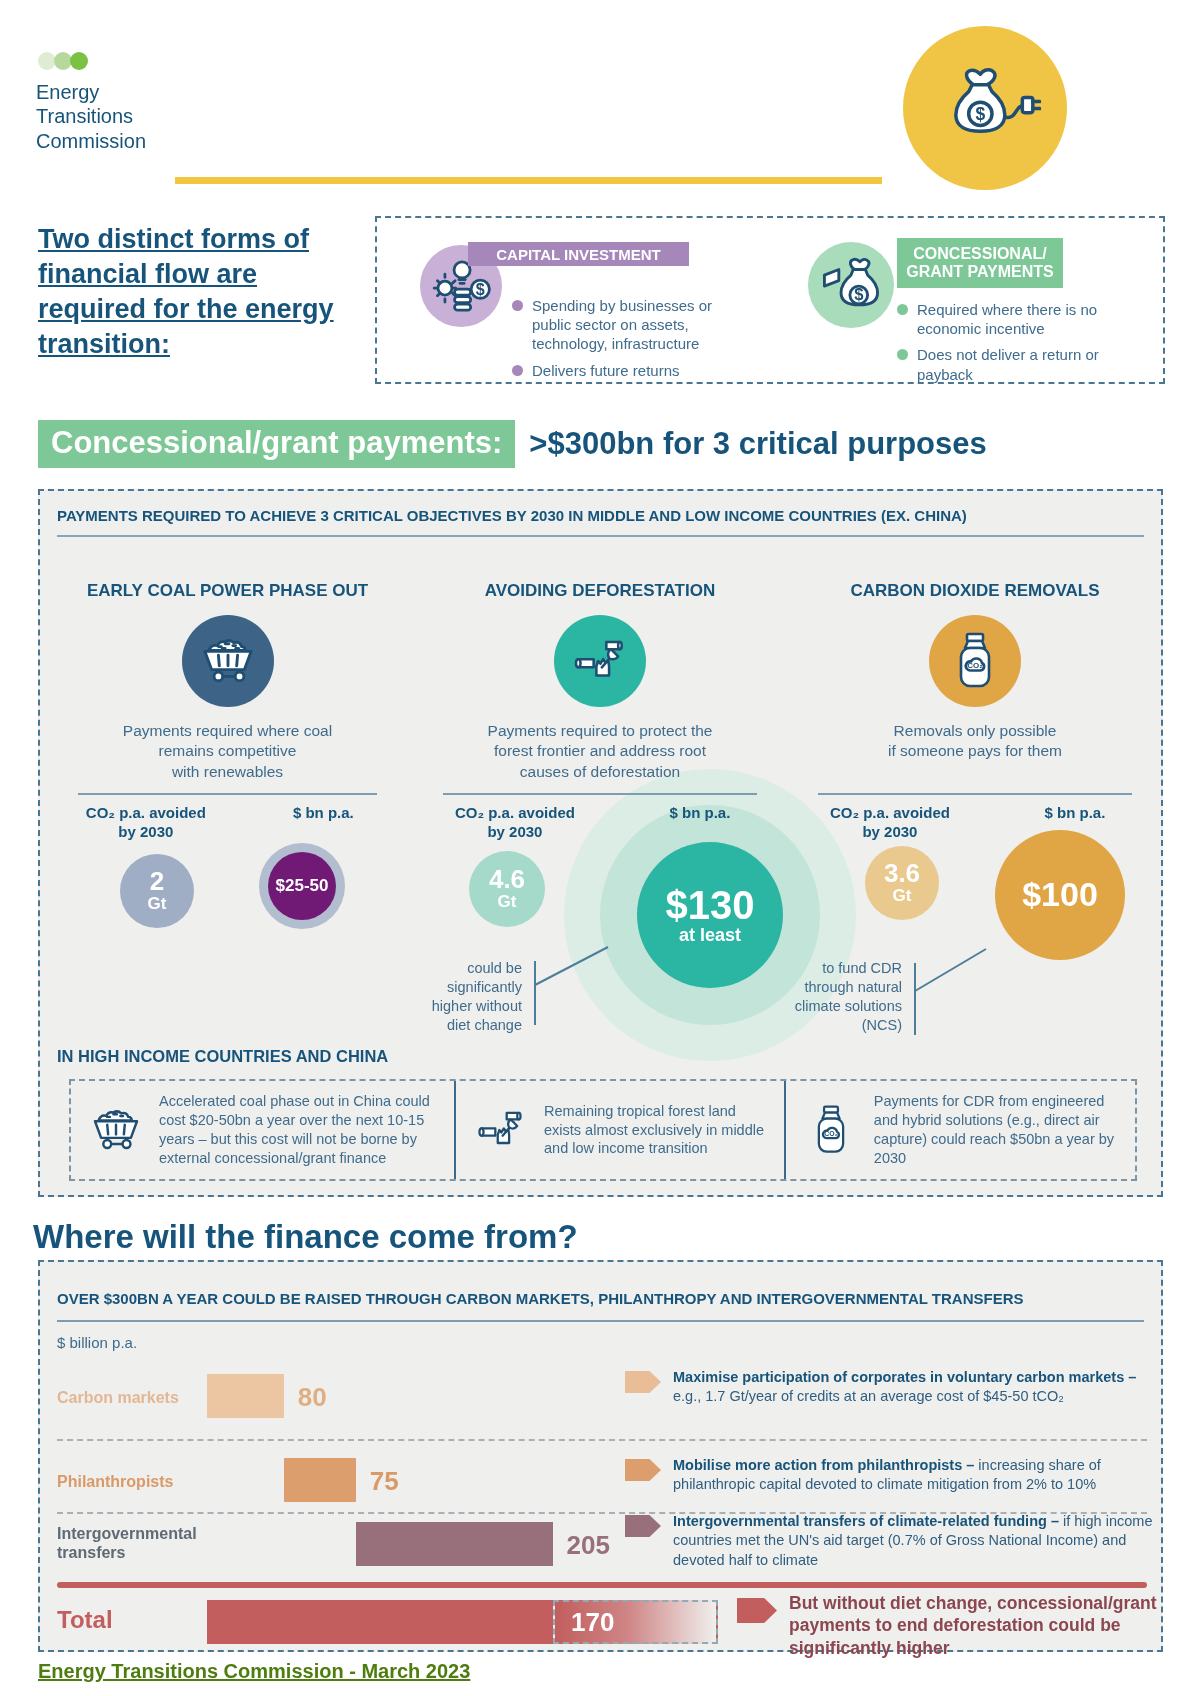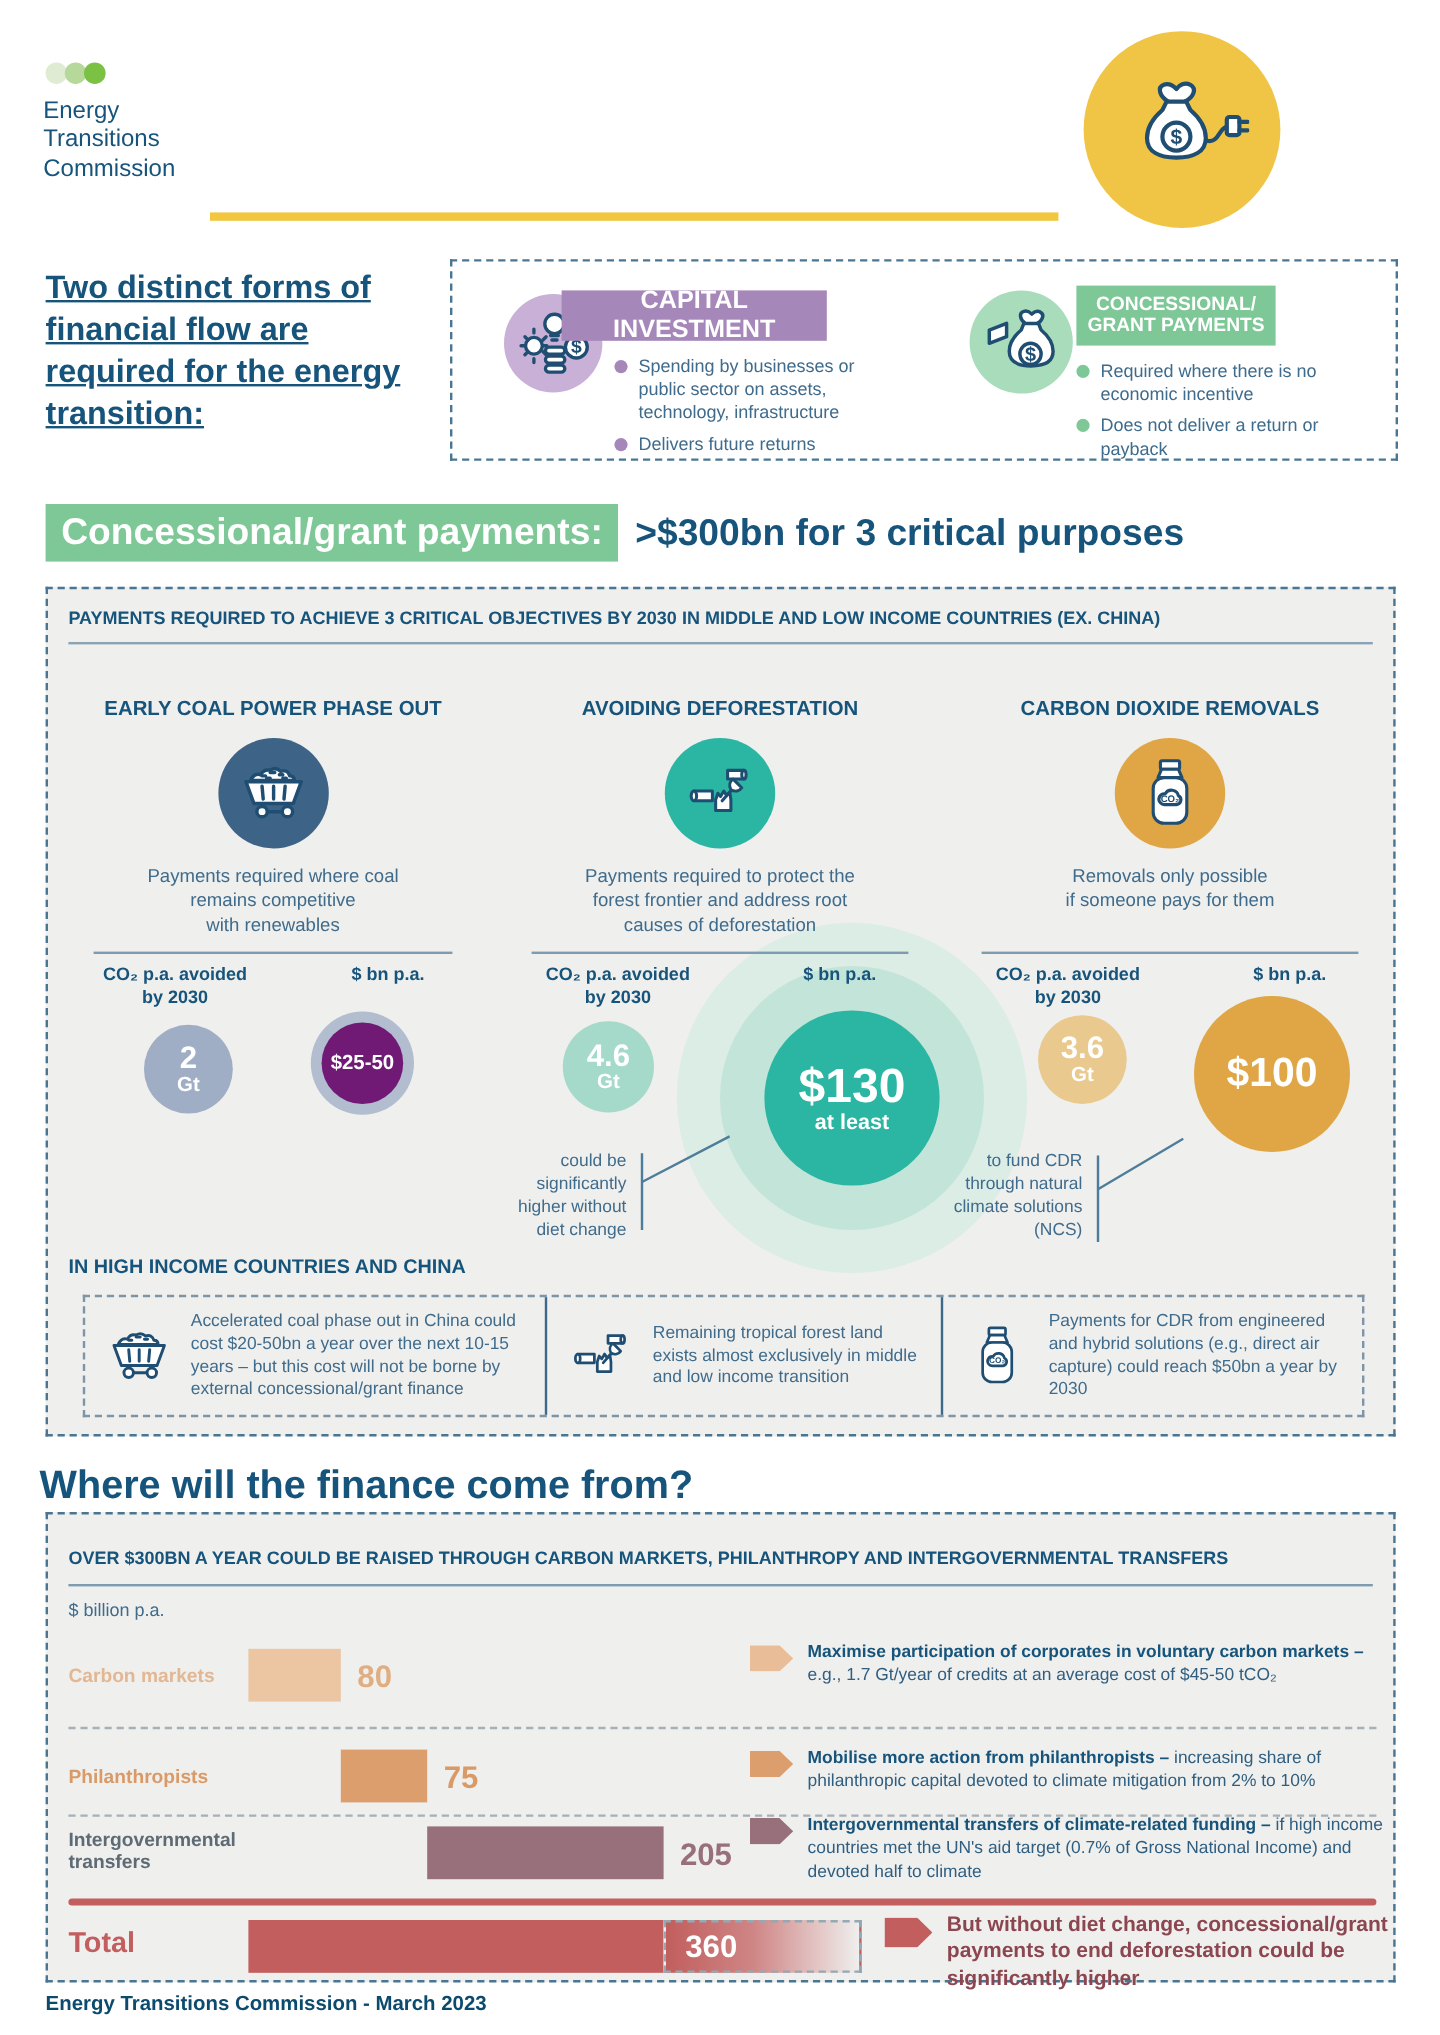--- a/index.html
+++ b/index.html
@@ -83,21 +83,21 @@
        color:#fff;font-size:26px;font-weight:800;}
   .ann{position:absolute;left:585px;width:530px;}
   .arr{position:absolute;left:0;top:3px;width:36px;height:22px;
        clip-path:polygon(0 0,68% 0,100% 50%,68% 100%,0 100%);}
   .ann-txt{margin-left:48px;font-size:14.5px;color:#2f5e80;line-height:1.33;}
   .ann-txt b{color:#17547b;}
   .total-note{position:absolute;left:697px;top:330px;width:435px;}
   .total-note .ann-txt{margin-left:52px;font-size:17.5px;font-weight:800;color:#8c4650;line-height:1.28;}
   .total-note .arr{width:40px;height:25px;top:6px;}
 
-  .footer{position:absolute;left:38px;top:1660px;font-size:17px;font-weight:800;color:#0c4a6e;}
+  .footer{position:absolute;left:38px;top:1660px;font-size:20px;font-weight:800;color:#4d7c0f;text-decoration:underline;}
 
   
   .ic{fill:none;stroke:#1f4e72;stroke-width:3;stroke-linecap:round;stroke-linejoin:round;}
   .ic .fw{fill:#fff;}
   .ict{fill:#1f4e72;stroke:none;font-weight:bold;font-size:15px;text-anchor:middle;}
   .ict2{fill:#1f4e72;stroke:none;font-weight:bold;font-size:8px;text-anchor:middle;}
   .conn{position:absolute;}
 </style>
 </head>
 <body>
@@ -137,21 +137,21 @@
         <path d="M13 20 v-3 M13 40 v3 M3 30 h3 M20 30 h3 M6 23 l2.5 2.5 M20 34.5 l2.5 2.5 M6 37 l2.5 -2.5 M20 25.5 l2.5 -2.5"></path>
         <circle class="fw" cx="29" cy="13" r="7.5"></circle>
         <path d="M26 22 h6 M27 25.5 h4"></path>
         <rect class="fw" x="22" y="31" width="15" height="5.5" rx="2.7"></rect>
         <rect class="fw" x="22" y="38" width="15" height="5.5" rx="2.7"></rect>
         <rect class="fw" x="22" y="45" width="15" height="5.5" rx="2.7"></rect>
         <circle class="fw" cx="46" cy="31" r="8.5"></circle>
         <text class="ict" x="46" y="36">$</text>
       </svg>
     </div>
-    <div class="flow-header" style="left:91px;top:24px;width:221px;height:42px;background:#a687ba;font-size:21px">CAPITAL INVESTMENT</div>
+    <div class="flow-header" style="left:91px;top:24px;width:221px;height:24px;background:#a687ba;font-size:15px">CAPITAL INVESTMENT</div>
     <div class="bullets" style="left:135px;top:78px;width:240px">
       <div class="bullet">
         <span class="dot" style="background:#a687ba"></span>
         <span class="btxt">Spending by businesses or public sector on assets, technology, infrastructure</span>
       </div>
       <div class="bullet">
         <span class="dot" style="background:#a687ba"></span>
         <span class="btxt">Delivers future returns</span>
       </div>
     </div>
@@ -362,21 +362,21 @@
     <div class="wf-label" style="top:126px;color:#e3b793">Carbon markets</div>
     <div class="wf-label" style="top:210px;color:#d99a68">Philanthropists</div>
     <div class="wf-label" style="top:262px;color:#5e6a74">Intergovernmental transfers</div>
     <div class="wf-label" style="top:344px;color:#c25e5e;font-size:24px;font-weight:800">Total</div>
 
     <div class="wf-bar" style="top: 112px; left: 167px; width: 76.8px; background: rgb(236, 197, 162);"></div>
     <div class="wf-bar" style="top: 196px; left: 243.8px; width: 72px; background: rgb(221, 158, 110);"></div>
     <div class="wf-bar" style="top: 260px; left: 315.8px; width: 196.8px; background: rgb(151, 112, 123);"></div>
     <div class="wf-bar" style="top: 338px; left: 167px; width: 345.6px; background: rgb(194, 94, 94);"></div>
     <div class="ext">
-      <span>360</span>
+      <span>170</span>
     </div>
 
     <div class="wf-val" style="top: 120px; color: rgb(223, 174, 131); left: 257.8px;">80</div>
     <div class="wf-val" style="top: 204px; color: rgb(217, 154, 104); left: 329.8px;">75</div>
     <div class="wf-val" style="top: 268px; color: rgb(151, 112, 123); left: 526.6px;">205</div>
 
     <div class="row-div" style="top:177px"></div>
     <div class="row-div" style="top:250px"></div>
     <div class="red-rule"></div>
 

